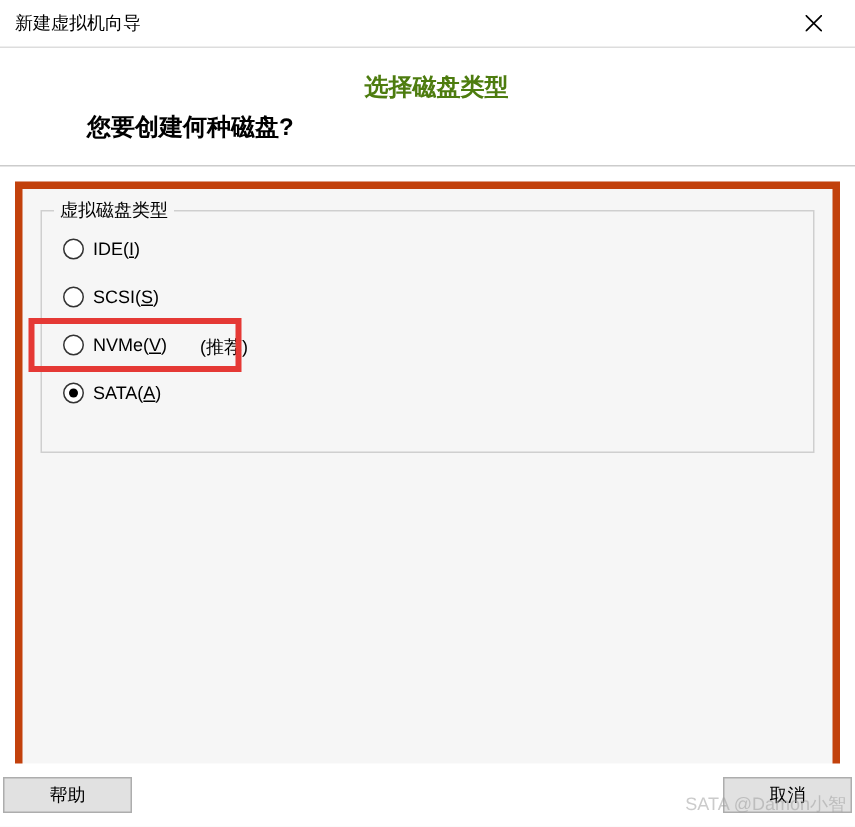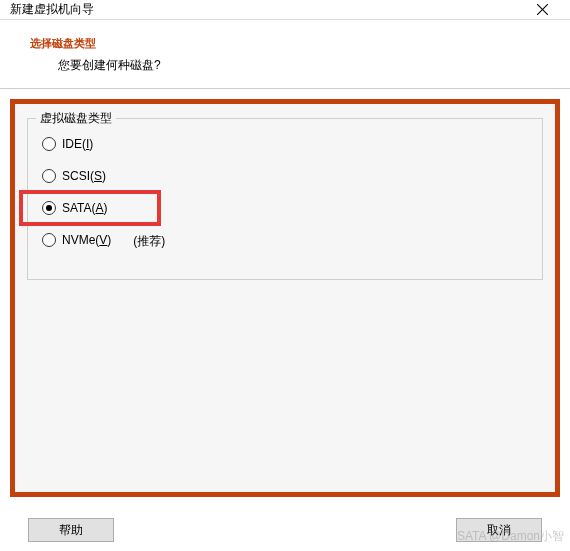--- a/index.html
+++ b/index.html
@@ -6,21 +6,21 @@
     body {
       font-family: "Microsoft YaHei", "Segoe UI", Tahoma, sans-serif;
       font-size: 12px;
       background: #fff;
       width: 570px;
       height: 551px;
       overflow: hidden;
       position: relative;
     }
     .titlebar {
-      height: 20px;
+      height: 32px;
       display: flex;
       align-items: center;
       padding: 0 8px 0 10px;
       border-bottom: 1px solid #ddd;
       background: #fff;
     }
     .titlebar-title {
       flex: 1;
       font-size: 12px;
       color: #000;
@@ -32,22 +32,22 @@
       align-items: center;
       justify-content: center;
       cursor: pointer;
       color: #000;
     }
     .close-btn svg { width: 11px; height: 11px; }
     .header-area {
       padding: 16px 18px 14px 30px;
       border-bottom: 1px solid #ccc;
     }
-    .header-title { font-size: 11px; font-weight: bold; color: #c2410c; }
-    .header-subtitle { font-size: 12px; color: #000; margin-top: 6px; margin-left: 28px; }
+    .header-title { font-size: 16px; font-weight: bold; color: #4d7c0f; text-align: center; }
+    .header-subtitle { font-size: 16px; color: #000; margin-top: 6px; margin-left: 28px; font-weight: bold; }
     .content-area {
       margin: 10px;
       padding: 10px 8px;
       background: #f6f6f6;
       border: 5px solid #c2410c;
       height: 398px;
       position: relative;
     }
     .group {
       border: 1px solid #cfcfcf;
@@ -103,21 +103,21 @@
       width: 142px;
       height: 36px;
       pointer-events: none;
     }
     .footer {
       position: absolute;
       left: 0; right: 0; bottom: 0;
       height: 42px;
       display: flex;
       align-items: center;
-      padding: 0 28px;
+      padding: 0 2px;
       background: #fff;
     }
     .btn {
       height: 24px;
       min-width: 86px;
       border: 1px solid #adadad;
       background: #e1e1e1;
       font-size: 12px;
       color: #000;
       display: flex;
@@ -169,28 +169,28 @@
       <span class="radio-btn"></span>
       <span class="radio-label"><span>IDE(</span><span class="ul">I</span><span>)</span></span>
     </div>
 
     <div class="radio-row">
       <span class="radio-btn"></span>
       <span class="radio-label"><span>SCSI(</span><span class="ul">S</span><span>)</span></span>
     </div>
 
     <div class="radio-row">
-      <span class="radio-btn selected"></span>
-      <span class="radio-label"><span>SATA(</span><span class="ul">A</span><span>)</span></span>
-    </div>
-
-    <div class="radio-row">
       <span class="radio-btn"></span>
       <span class="radio-label"><span>NVMe(</span><span class="ul">V</span><span>)</span></span>
       <span class="extra-label">(推荐)</span>
+    </div>
+
+    <div class="radio-row">
+      <span class="radio-btn selected"></span>
+      <span class="radio-label"><span>SATA(</span><span class="ul">A</span><span>)</span></span>
     </div>
   </div>
   <div class="highlight-box"></div>
 </div>
 
 <div class="footer">
   <div class="btn">帮助</div>
   <div class="spacer"></div>
   <div class="btn-gap"></div>
   <div class="btn-gap"></div>

